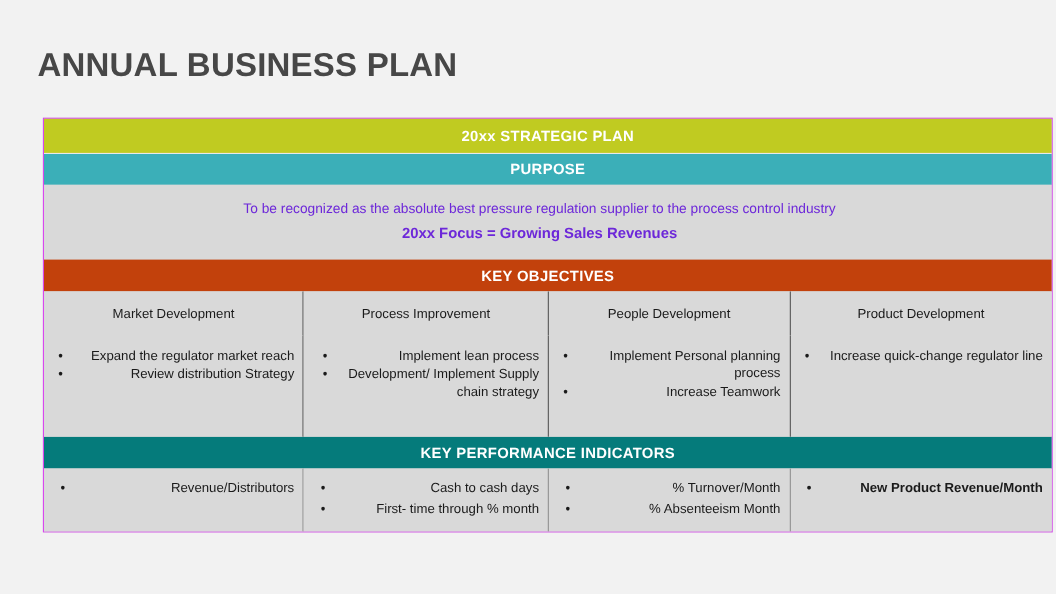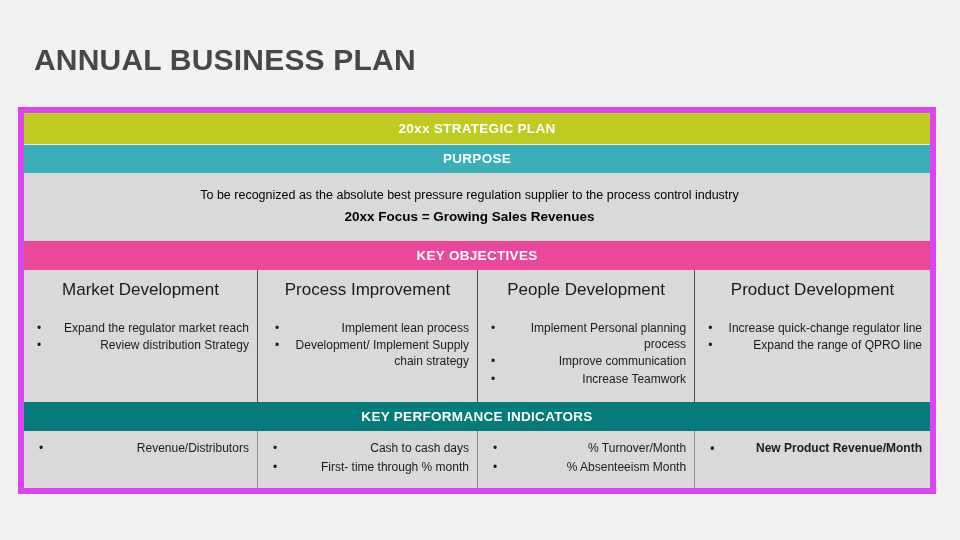--- a/index.html
+++ b/index.html
@@ -25,24 +25,24 @@
     left: 34px;
     top: 17px;
     font-size: 30px;
     font-weight: bold;
     color: #474747;
     letter-spacing: 0.2px;
     line-height: 1.1;
   }
   .plan-table {
     position: absolute;
-    left: 18px;
+    left: 39px;
     top: 81px;
     width: 918px;
-    border: 6px solid #d946ef;
+    border: 1px solid #d946ef;
     box-sizing: border-box;
     background: #D9D9D9;
   }
   .band {
     text-align: center;
     color: #FFFFFF;
     font-weight: bold;
     font-size: 13.5px;
     letter-spacing: 0.3px;
     box-sizing: border-box;
@@ -52,39 +52,39 @@
     height: 32px;
     line-height: 32px;
     border-bottom: 1px solid #E8E8E8;
   }
   .band-purpose {
     background: #3BAFB8;
     height: 28px;
     line-height: 28px;
   }
   .band-objectives {
-    background: #ec4899;
+    background: #c2410c;
     height: 29px;
     line-height: 29px;
   }
   .band-initiatives {
     background: #F9B318;
     height: 29px;
     line-height: 29px;
   }
   .band-kpi {
     background: #057B7B;
     height: 29px;
     line-height: 29px;
   }
   .purpose-body {
     background: #D9D9D9;
     padding: 13px 35px 14px 20px;
     text-align: center;
-    color: #000000;
+    color: #6d28d9;
     box-sizing: border-box;
   }
   .purpose-line1 {
     font-size: 12.5px;
     line-height: 1.5;
   }
   .purpose-line2 {
     font-size: 13.5px;
     font-weight: bold;
     line-height: 1.5;
@@ -101,21 +101,21 @@
     background: #D9D9D9;
   }
   .col:last-child {
     border-right: none;
   }
   .cols-objectives .col {
     height: 40px;
     display: flex;
     align-items: center;
     justify-content: center;
-    font-size: 17px;
+    font-size: 12px;
     color: #1A1A1A;
   }
   .cols-initiatives {
     min-height: 92px;
   }
   .cols-initiatives .col {
     padding: 10px 8px 10px 10px;
   }
   .cols-kpi {
     min-height: 56px;
@@ -205,28 +205,26 @@
       </div>
       <div class="col w2">
         <ul class="bullets indent">
           <li>Implement lean process</li>
           <li>Development/ Implement Supply chain strategy</li>
         </ul>
       </div>
       <div class="col w3">
         <ul class="bullets">
           <li>Implement Personal planning process</li>
-          <li>Improve communication</li>
           <li>Increase Teamwork</li>
         </ul>
       </div>
       <div class="col w4">
         <ul class="bullets">
           <li>Increase quick-change regulator line</li>
-          <li>Expand the range of QPRO line</li>
         </ul>
       </div>
     </div>
 
     <div class="band band-kpi">KEY PERFORMANCE INDICATORS</div>
 
     <div class="cols cols-kpi">
       <div class="col w1">
         <ul class="bullets kpi">
           <li>Revenue/Distributors</li>

